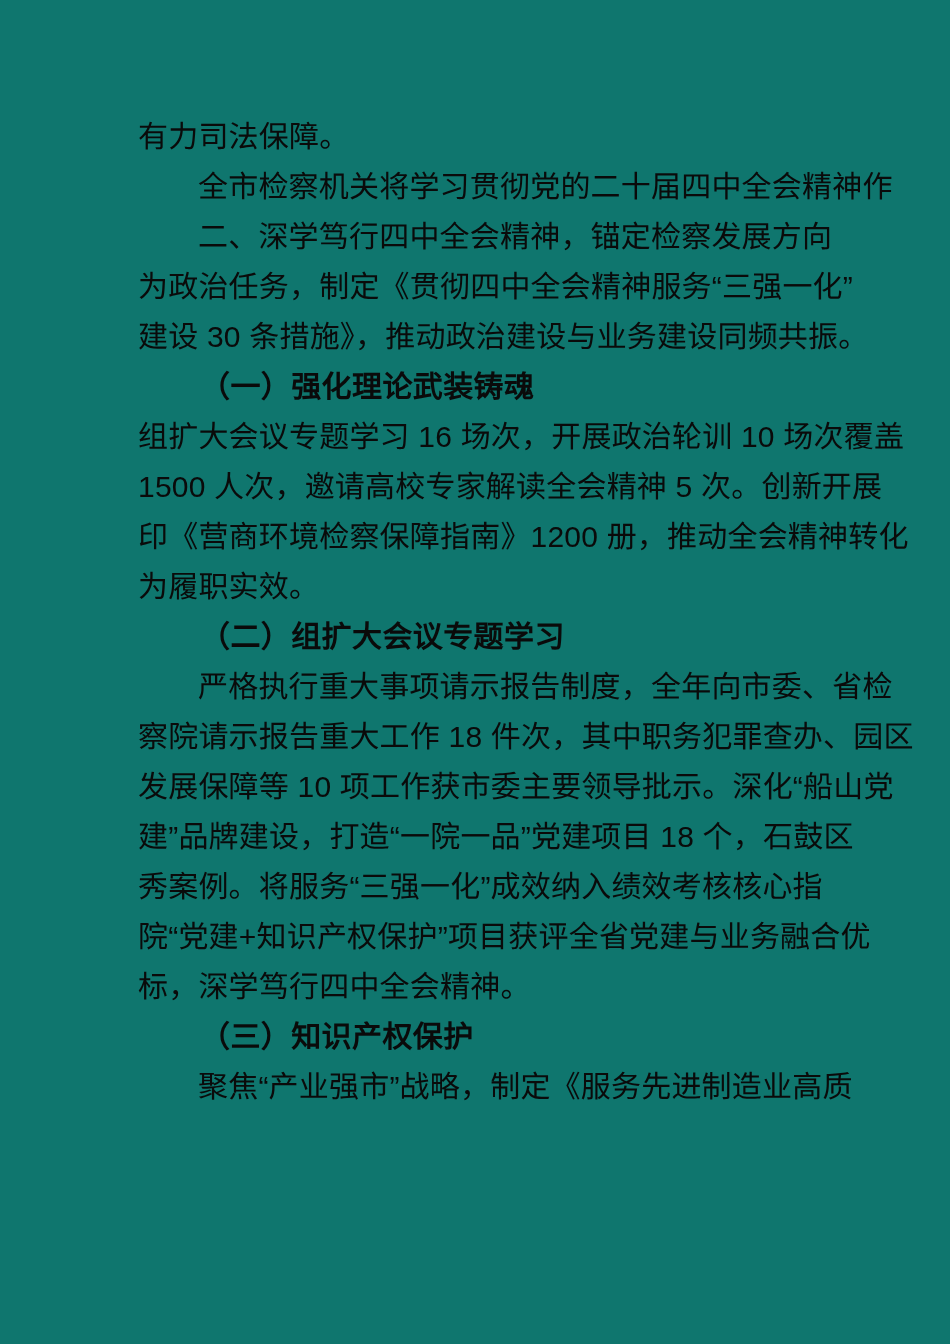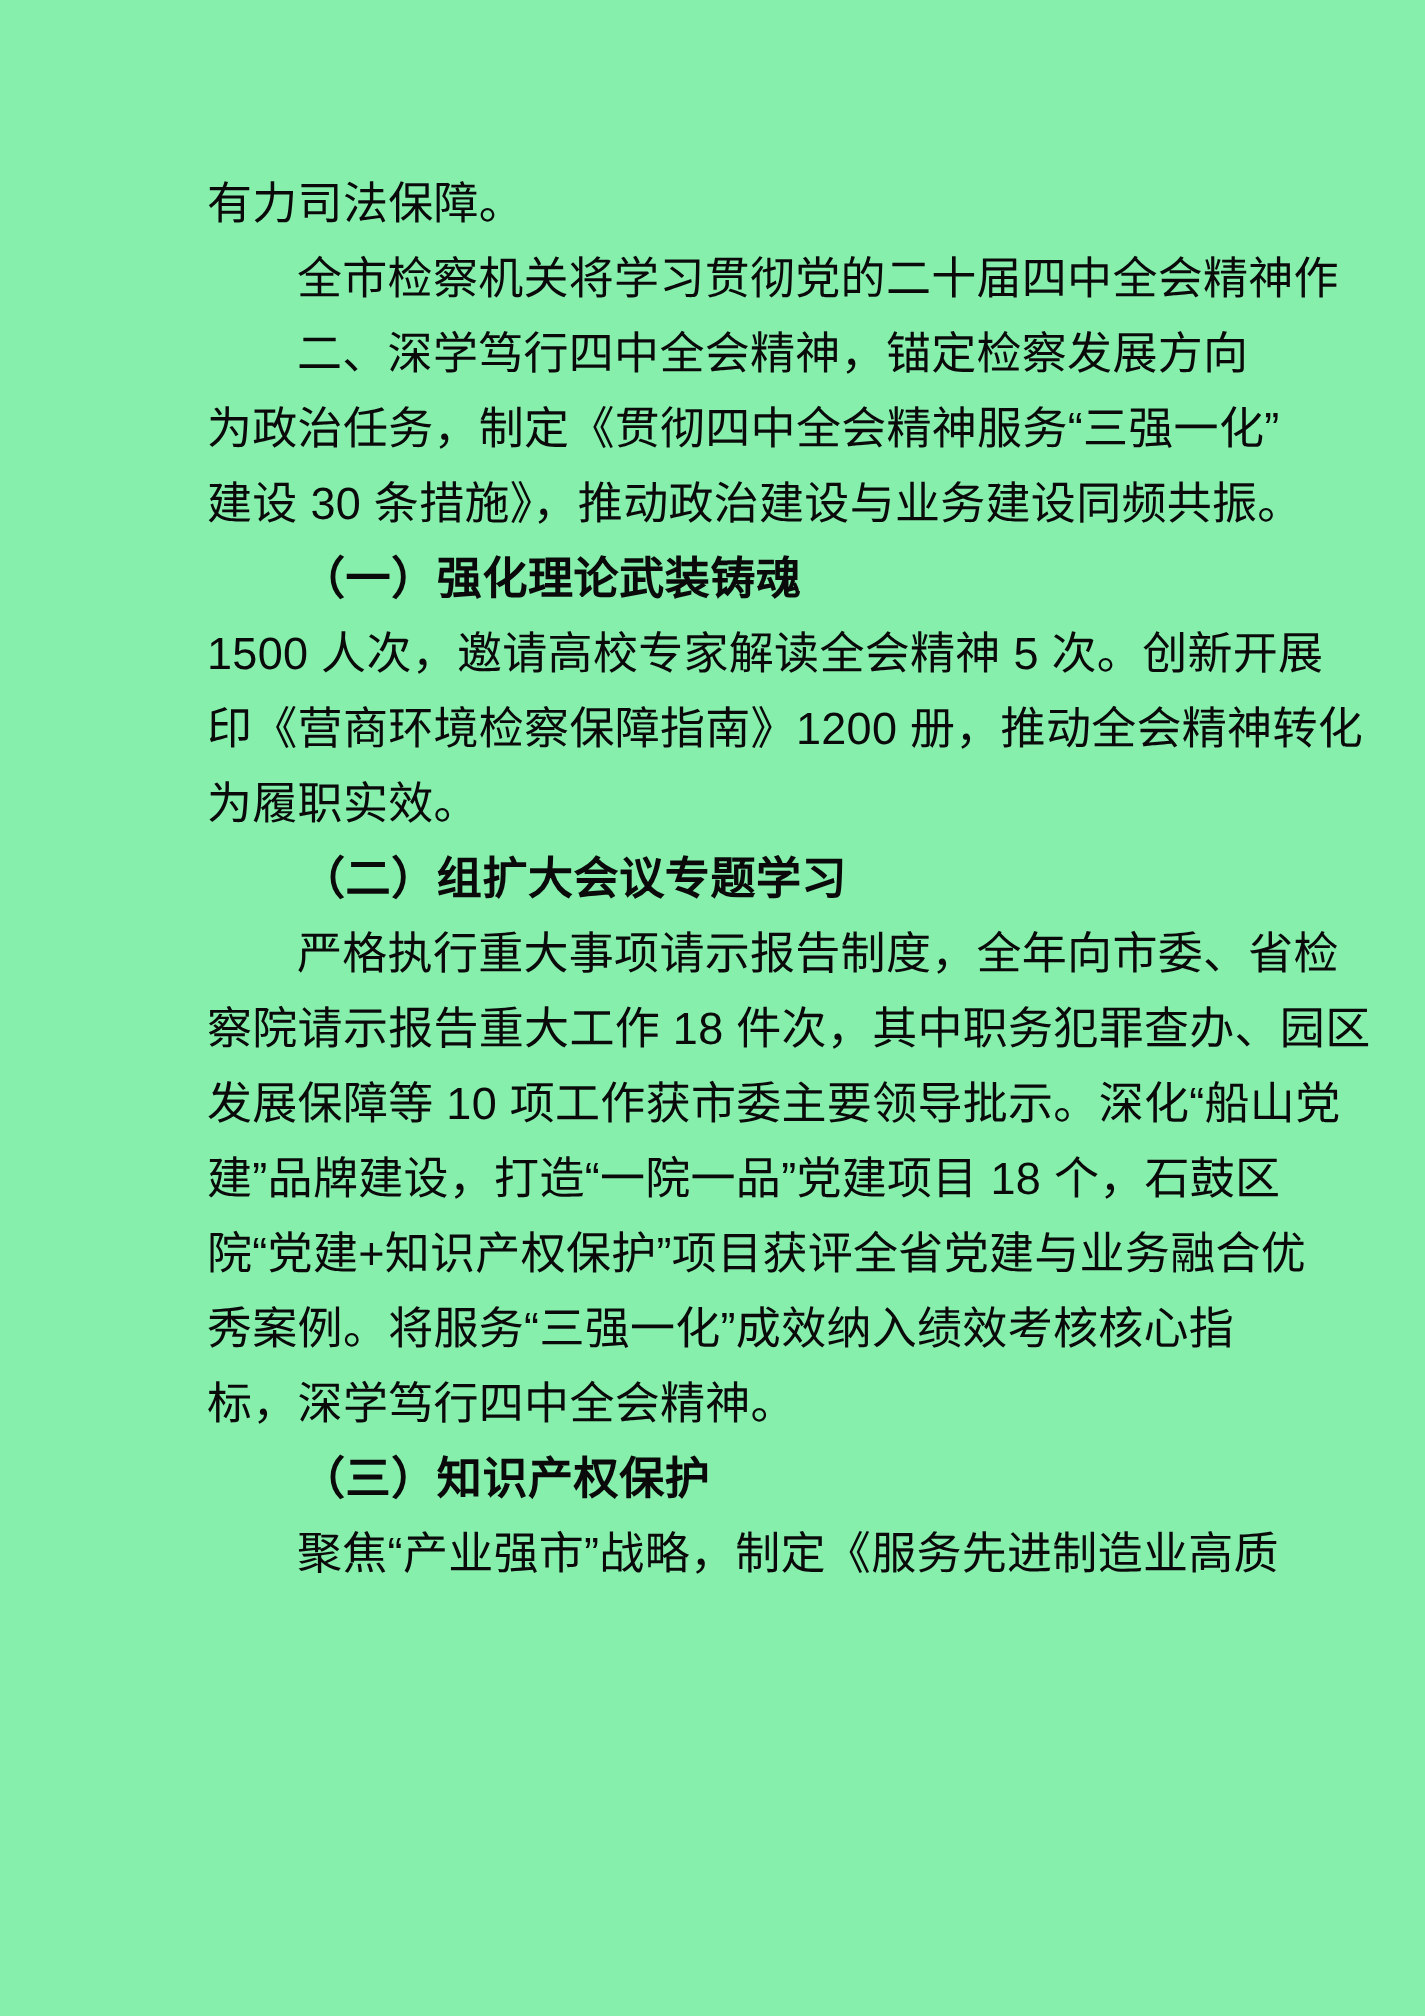--- a/index.html
+++ b/index.html
@@ -6,21 +6,21 @@
   html, body {
     margin: 0;
     padding: 0;
     background: #ffffff;
   }
 
   .page {
     position: relative;
     width: 950px;
     height: 1344px;
-    background: #86efac;
+    background: #0f766e;
     margin: 0 auto;
     overflow: hidden;
     box-sizing: border-box;
   }
 
   .doc-body {
     position: absolute;
     left: 138px;
     top: 112px;
     width: 676px;
@@ -69,30 +69,31 @@
 <div class="page">
   <div class="doc-body">
 
     <div class="line tail">有力司法保障。</div>
     <div class="line indent">全市检察机关将学习贯彻党的二十届四中全会精神作</div>
     <div class="line heading-num">二、深学笃行四中全会精神，锚定检察发展方向</div>
     <div class="line justified">为政治任务，制定《贯彻四中全会精神服务“三强一化”</div>
     <div class="line justified">建设 30 条措施》，推动政治建设与业务建设同频共振。</div>
 
     <div class="line heading-sub">（一）强化理论武装铸魂</div>
+    <div class="line justified">组扩大会议专题学习 16 场次，开展政治轮训 10 场次覆盖</div>
     <div class="line justified">1500 人次，邀请高校专家解读全会精神 5 次。创新开展</div>
     <div class="line justified">印《营商环境检察保障指南》1200 册，推动全会精神转化</div>
     <div class="line tail">为履职实效。</div>
 
     <div class="line heading-sub">（二）组扩大会议专题学习</div>
     <div class="line indent">严格执行重大事项请示报告制度，全年向市委、省检</div>
     <div class="line justified">察院请示报告重大工作 18 件次，其中职务犯罪查办、园区</div>
     <div class="line justified">发展保障等 10 项工作获市委主要领导批示。深化“船山党</div>
     <div class="line justified">建”品牌建设，打造“一院一品”党建项目 18 个，石鼓区</div>
+    <div class="line justified">秀案例。将服务“三强一化”成效纳入绩效考核核心指</div>
     <div class="line justified">院“党建+知识产权保护”项目获评全省党建与业务融合优</div>
-    <div class="line justified">秀案例。将服务“三强一化”成效纳入绩效考核核心指</div>
     <div class="line tail">标，深学笃行四中全会精神。</div>
 
     <div class="line heading-sub">（三）知识产权保护</div>
     <div class="line indent">聚焦“产业强市”战略，制定《服务先进制造业高质</div>
 
   </div>
 </div>
 
 </body></html>

